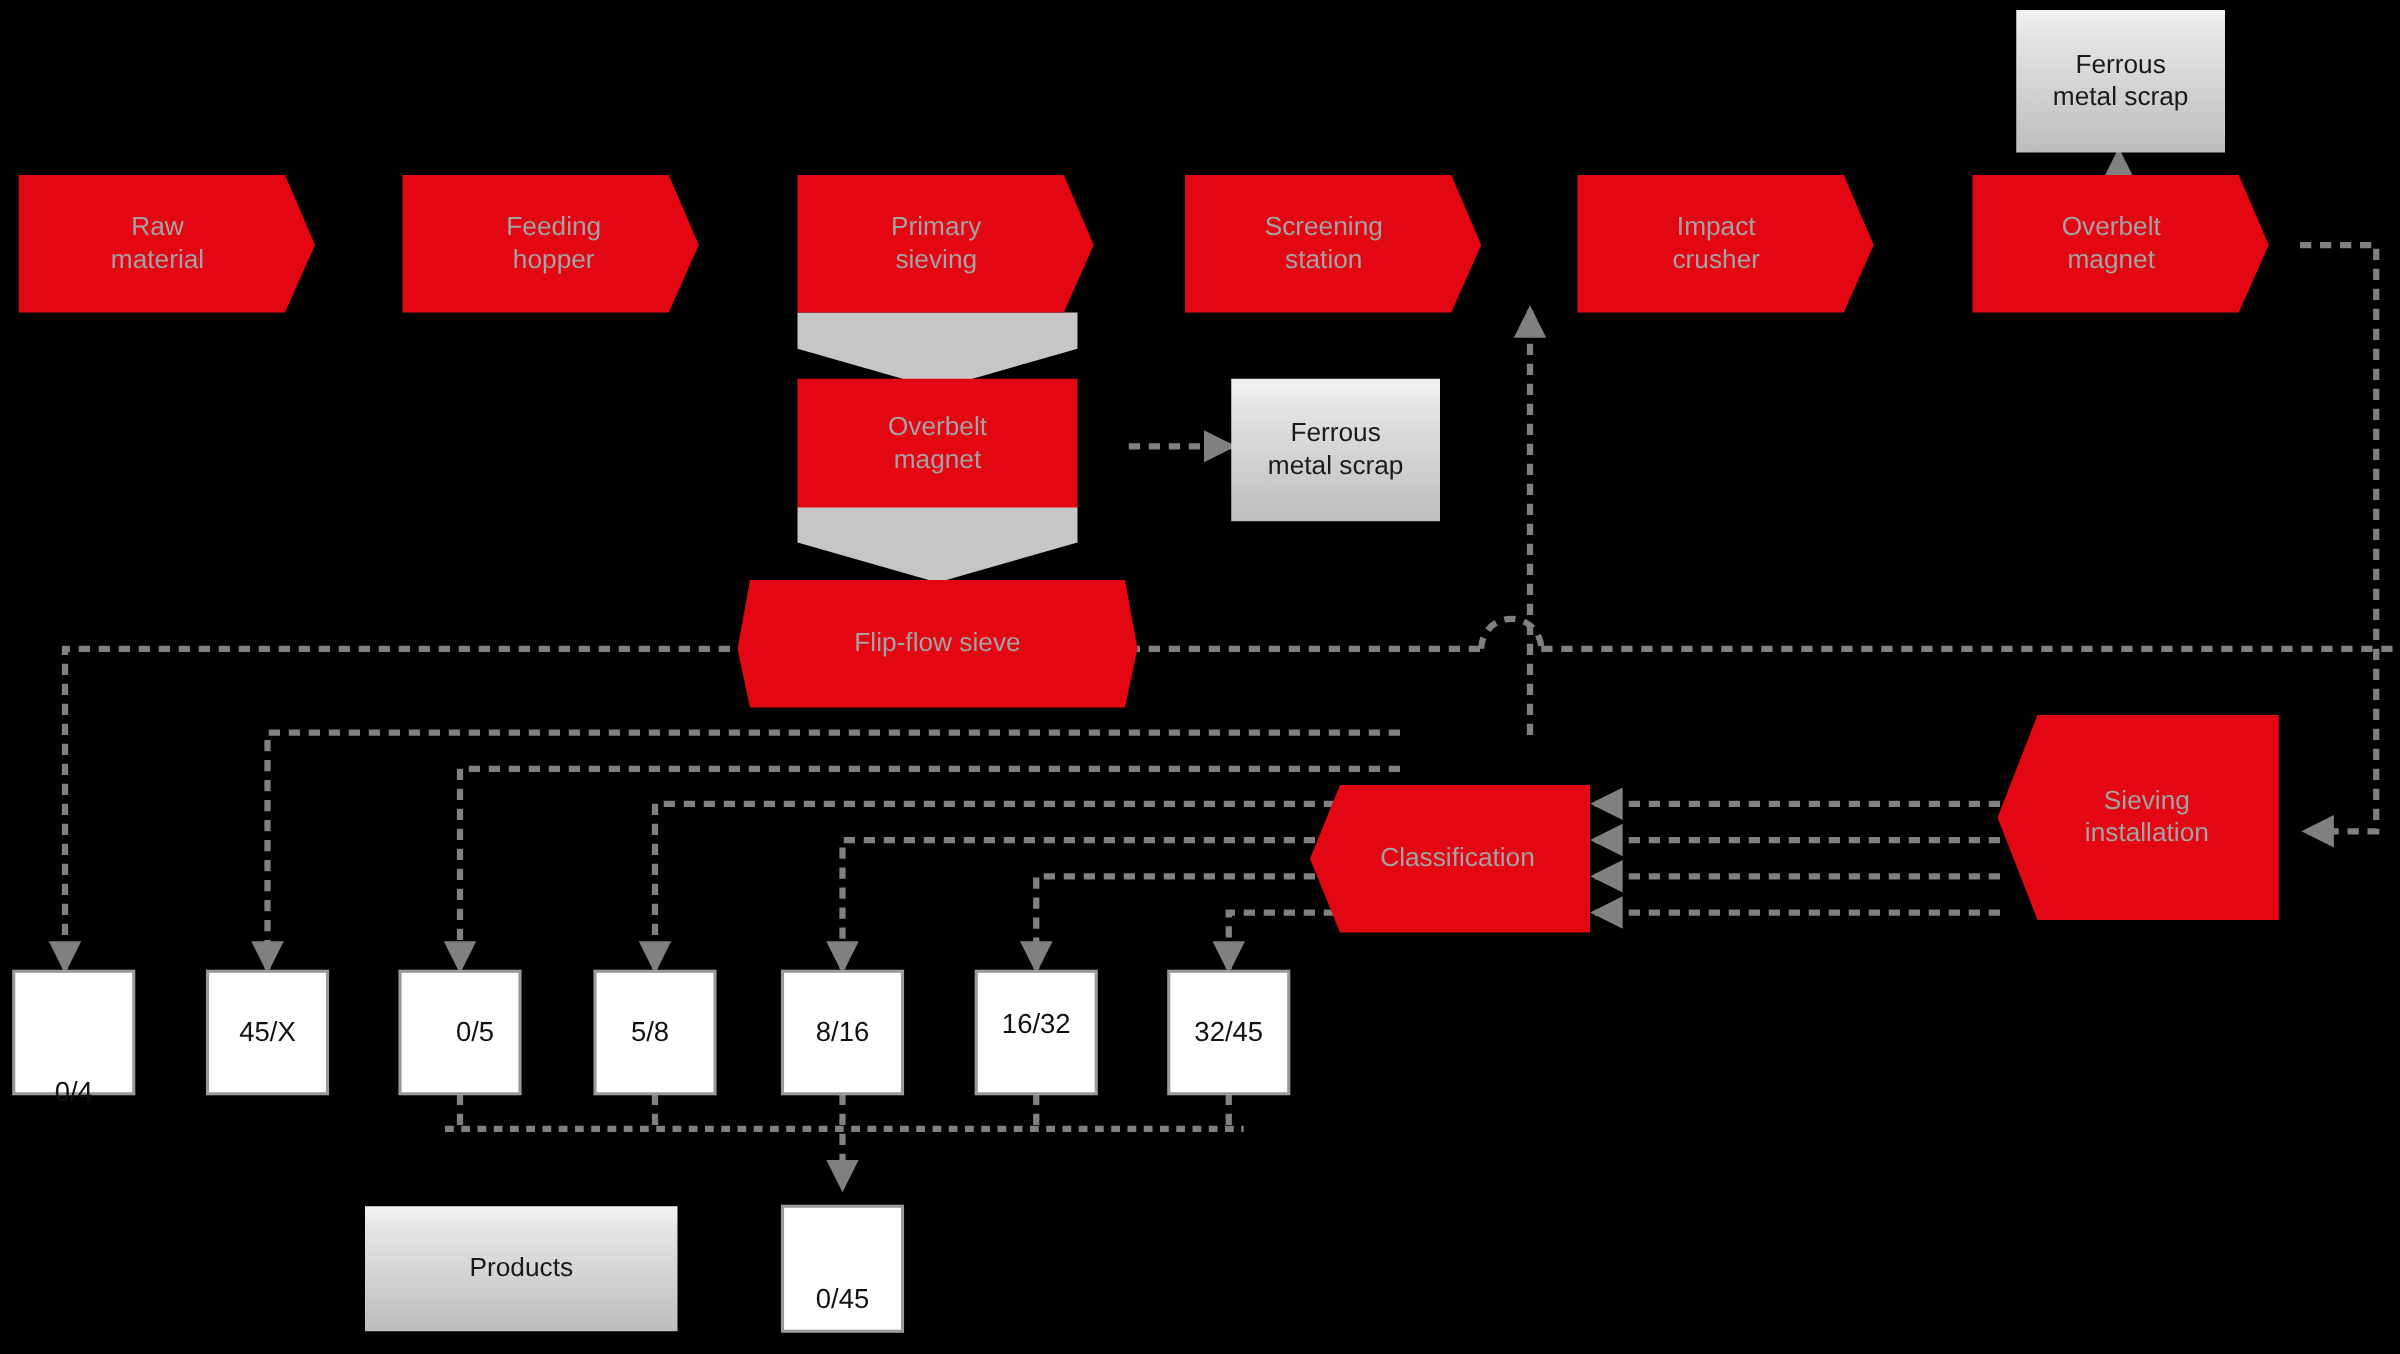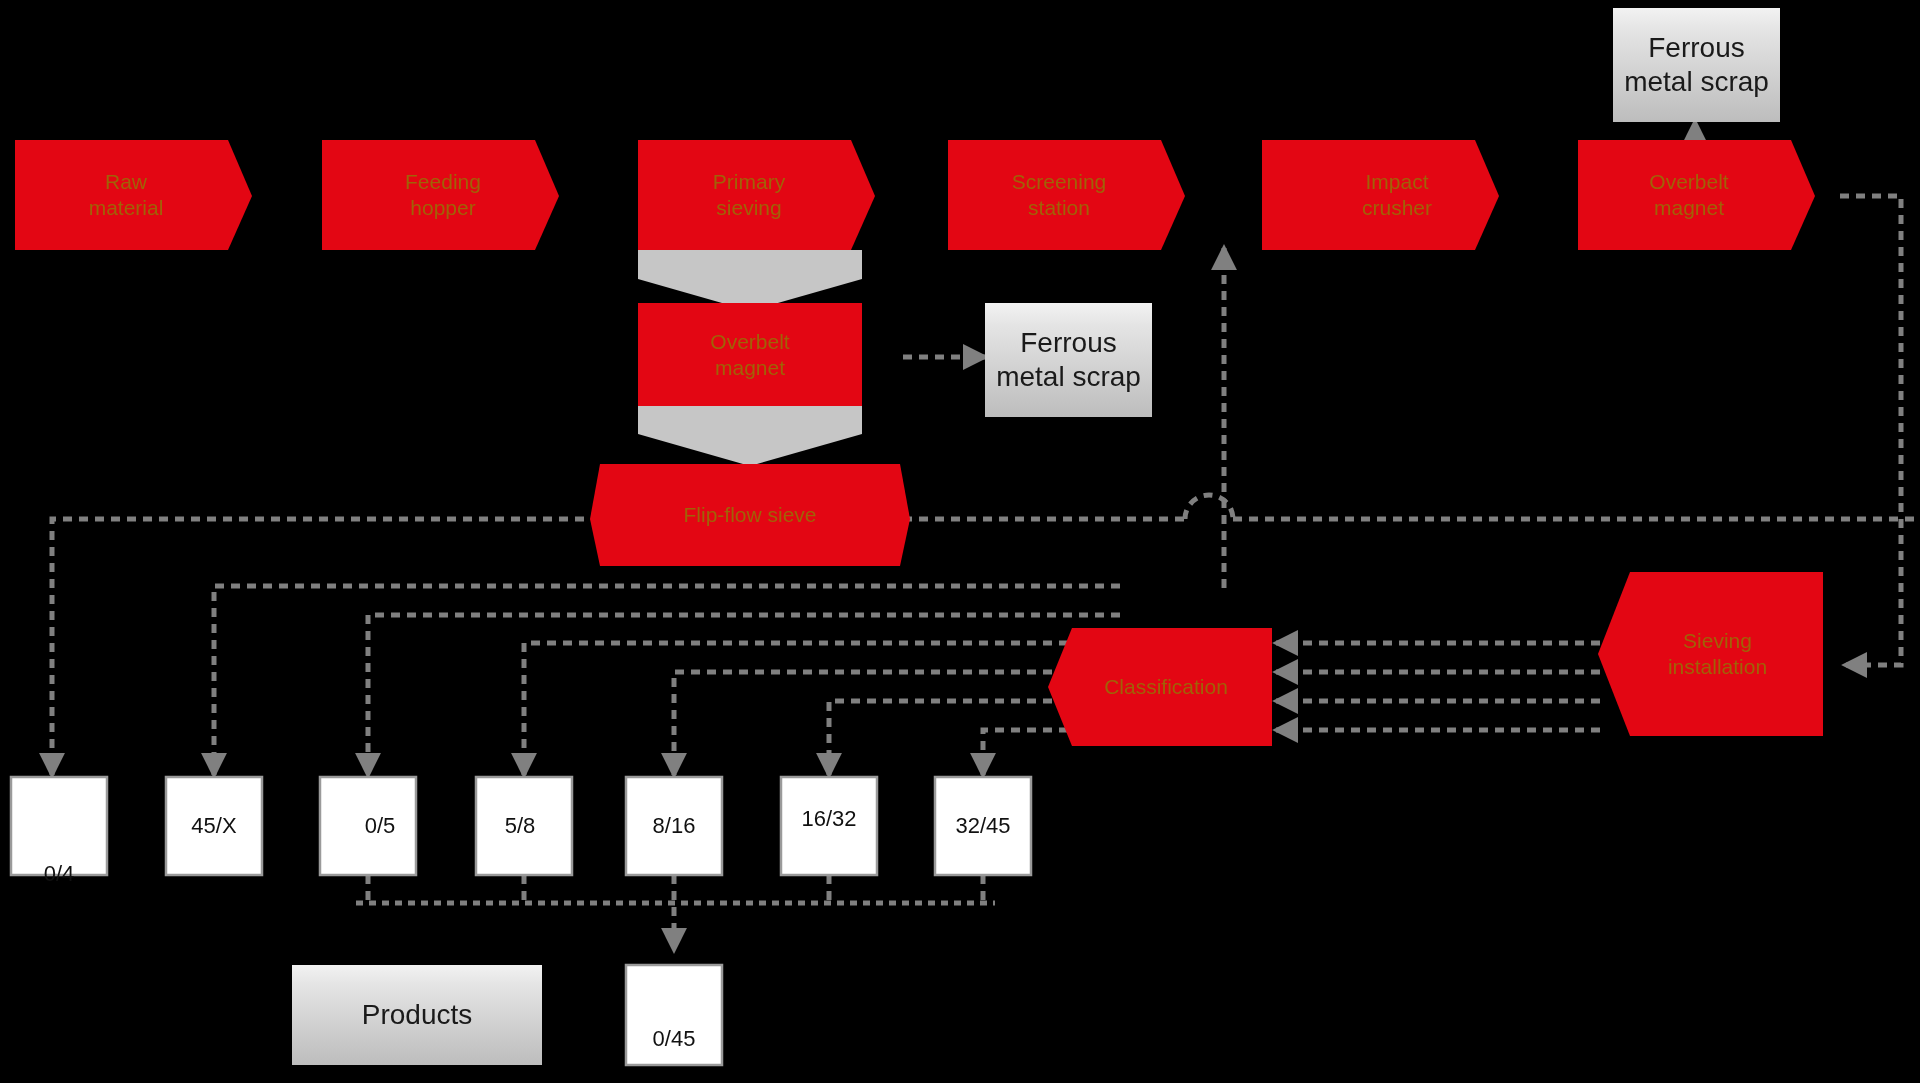--- a/index.html
+++ b/index.html
@@ -3,22 +3,22 @@
 <meta charset="utf-8">
 <style>
   html,body{margin:0;padding:0;background:#000;}
   body{width:1920px;height:1083px;overflow:hidden;
        font-family:"Liberation Sans","DejaVu Sans",sans-serif;}
   #stage{position:relative;width:1920px;height:1083px;background:#000;}
   svg.layer{position:absolute;left:0;top:0;width:1920px;height:1083px;}
   .node{position:absolute;display:flex;align-items:center;justify-content:center;
         text-align:center;line-height:1.22;}
   .node span{display:block;}
-  .red-txt{color:#a16207;font-size:21px;}
-  .gray-txt{color:#1a1a1a;font-size:28px;}
+  .red-txt{color:#a3a3a3;font-size:21px;}
+  .gray-txt{color:#1a1a1a;font-size:21px;}
   .white-txt{color:#111111;font-size:22px;}
 </style>
 </head>
 <body>
 
 <div id="stage">
 
   <svg class="layer" viewBox="0 0 1920 1083" xmlns="http://www.w3.org/2000/svg">
     <defs>
       <marker id="ah-d" viewBox="0 0 10 10" refX="8.5" refY="5" markerWidth="5.2" markerHeight="5.2" orient="auto-start-reverse">
@@ -131,21 +131,21 @@
     </div>
   </div>
 
   <div class="node red-txt" style="left:948px;top:140px;width:222px;height:110px;">
     <div>
       <span>Screening</span>
       <span>station</span>
     </div>
   </div>
 
-  <div class="node red-txt" style="left:1262px;top:140px;width:222px;height:110px;padding-left:24px;">
+  <div class="node red-txt" style="left:1262px;top:140px;width:222px;height:110px;">
     <div>
       <span>Impact</span>
       <span>crusher</span>
     </div>
   </div>
 
   <div class="node red-txt" style="left:1578px;top:140px;width:222px;height:110px;">
     <div>
       <span>Overbelt</span>
       <span>magnet</span>

